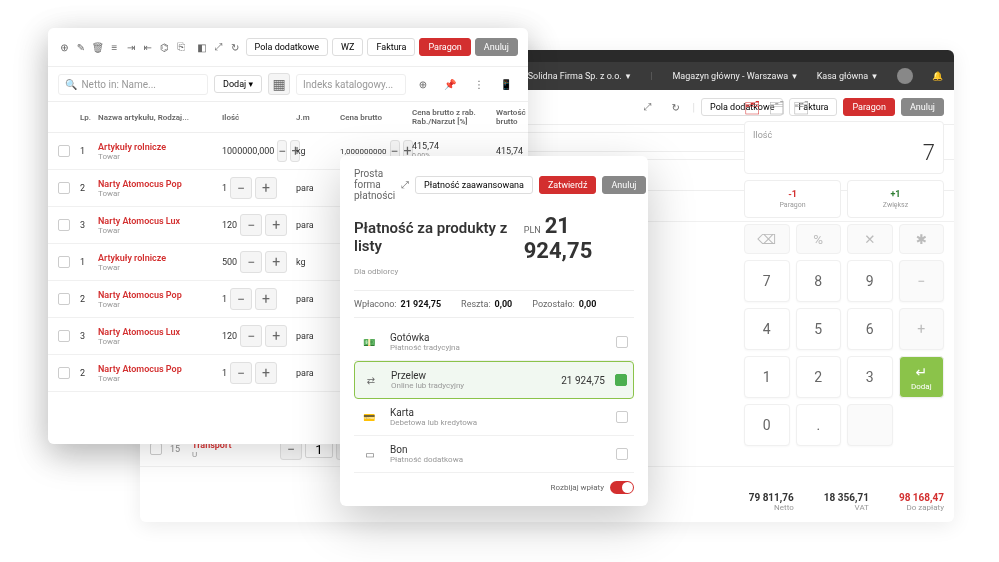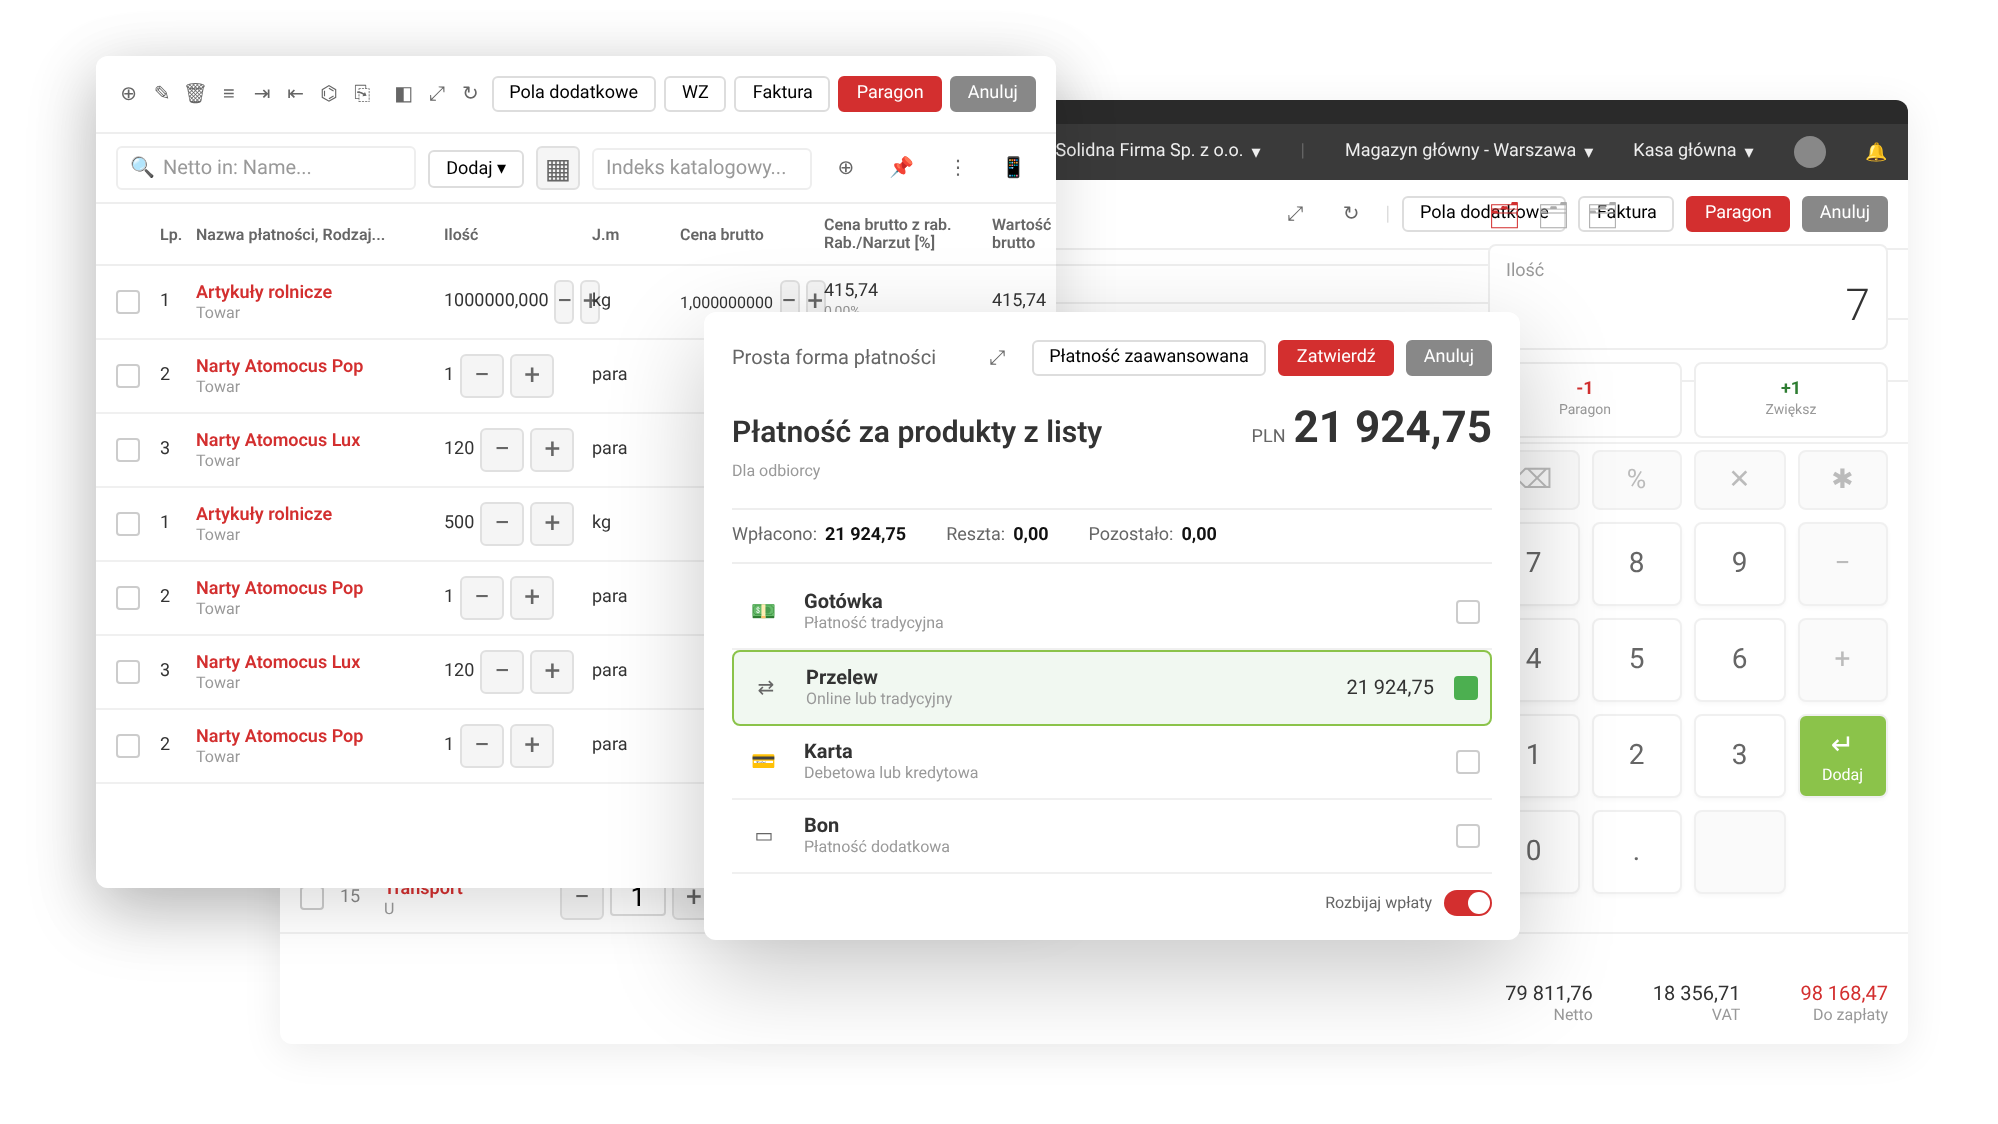--- a/index.html
+++ b/index.html
@@ -24,21 +24,21 @@
 .cols{display:flex;gap:30px;font-size:8px;color:#666;padding:6px 10px;border-bottom:1px solid #eee}
 .data{display:flex;gap:30px;font-size:8px;padding:6px 10px;border-bottom:1px solid #f0f0f0}
 .mini-row{display:flex;align-items:center;gap:8px;padding:6px 10px;font-size:9px;border-bottom:1px solid #f0f0f0}
 .mini-row .lp{color:#888;width:14px}
 .mini-row .name{color:#d32f2f;font-weight:600;flex:1}
 .mini-row .sub{color:#999;font-size:8px}
 .qty-grp{display:flex;gap:3px;align-items:center}
 .qty-grp input{width:28px;height:18px;text-align:center;border:1px solid #ddd;border-radius:2px}
 .footer{position:absolute;bottom:10px;left:10px;right:10px;display:flex;justify-content:flex-end;gap:30px;font-size:10px}
 .footer .grp{text-align:right}
-.footer .val{font-weight:400}
+.footer .val{font-weight:700}
 .footer .lbl{font-size:8px;color:#999}
 .footer .red{color:#d32f2f}
 
 
 .keypad{position:absolute;right:55px;top:100px;width:200px}
 .keypad .tabs{display:flex;gap:8px;margin-bottom:6px}
 .keypad .tabs span{font-size:13px}
 .keypad .disp{background:#fff;border:1px solid #eee;border-radius:4px;padding:8px;text-align:right;margin-bottom:6px}
 .keypad .disp .l{font-size:9px;color:#999;text-align:left}
 .keypad .disp .v{font-size:22px;font-weight:300}
@@ -65,35 +65,35 @@
 .trow{display:grid;grid-template-columns:18px 14px 120px 70px 40px 68px 80px 50px;gap:4px;padding:7px 10px;font-size:9px;border-bottom:1px solid #f0f0f0;align-items:center}
 .trow .name{color:#d32f2f;font-weight:600}
 .trow .sub{color:#999;font-size:8px}
 .trow .pr{line-height:1.2}
 .trow .pr .pct{font-size:7px;color:#999}
 .total{padding:12px 20px;text-align:right}
 .total .v{font-size:16px;font-weight:700}
 .total .l{font-size:8px;color:#999}
 
 
-.modal{position:absolute;left:352px;top:156px;width:408px;background:#fff;border-radius:6px;box-shadow:0 16px 48px rgba(0,0,0,.22);padding:12px 14px}
+.modal{position:absolute;left:340px;top:156px;width:308px;background:#fff;border-radius:6px;box-shadow:0 16px 48px rgba(0,0,0,.22);padding:12px 14px}
 .modal .mh{display:flex;align-items:center;gap:6px;margin-bottom:12px}
 .modal .mh .t{font-size:10px;color:#666;flex:1}
 .modal .big{display:flex;align-items:baseline;justify-content:space-between;margin-bottom:4px}
 .modal .big .t1{font-size:15px;font-weight:600}
 .modal .big .cur{font-size:9px;color:#666;margin-right:4px}
 .modal .big .amt{font-size:22px;font-weight:700}
 .modal .sub2{font-size:8px;color:#999;margin-bottom:14px}
 .modal .spl{display:flex;gap:20px;font-size:9px;color:#666;padding:8px 0;border-top:1px solid #eee;border-bottom:1px solid #eee;margin-bottom:6px}
 .modal .spl b{color:#111;margin-left:4px}
 .modal .pay{display:flex;align-items:center;gap:10px;padding:8px 6px;border-bottom:1px solid #f0f0f0}
 .modal .pay.sel{background:#f1f8f1;border:1px solid #8bc34a;border-radius:4px}
 .modal .pay .ic{width:20px;color:#666;text-align:center}
 .modal .pay .txt{flex:1}
-.modal .pay .txt .n{font-size:10px;font-weight:700}
+.modal .pay .txt .n{font-size:10px;font-weight:400}
 .modal .pay .txt .d{font-size:8px;color:#999}
 .modal .pay .val{font-size:10px}
 .modal .pay .ck{width:12px;height:12px;border:1px solid #ccc;border-radius:2px}
 .modal .pay.sel .ck{background:#4caf50;border-color:#4caf50}
 .modal .tog{display:flex;justify-content:flex-end;align-items:center;gap:6px;font-size:8px;color:#666;padding-top:8px}
 .modal .sw{width:24px;height:13px;background:#d32f2f;border-radius:7px;position:relative}
 .modal .sw::after{content:"";position:absolute;right:1px;top:1px;width:11px;height:11px;background:#fff;border-radius:50%}
 </style>
 </head>
 <body>
@@ -233,21 +233,21 @@
     <span class="square-btn">▦</span>
     <div class="search" style="flex:0 0 110px">Indeks katalogowy...</div>
     <span class="icon-btn">⊕</span>
     <span class="icon-btn">📌</span>
     <span class="icon-btn">⋮</span>
     <span class="icon-btn">📱</span>
   </div>
   <div class="thead">
     <span></span>
     <span>Lp.</span>
-    <span>Nazwa płatności, Rodzaj...</span>
+    <span>Nazwa artykułu, Rodzaj...</span>
     <span>Ilość</span>
     <span>J.m</span>
     <span>Cena brutto</span>
     <span>Cena brutto z rab. Rab./Narzut [%]</span>
     <span>Wartość brutto</span>
   </div>
   <div id="rows">
       <div class="trow">
     <span class="chk"></span>
     <span>1</span>

